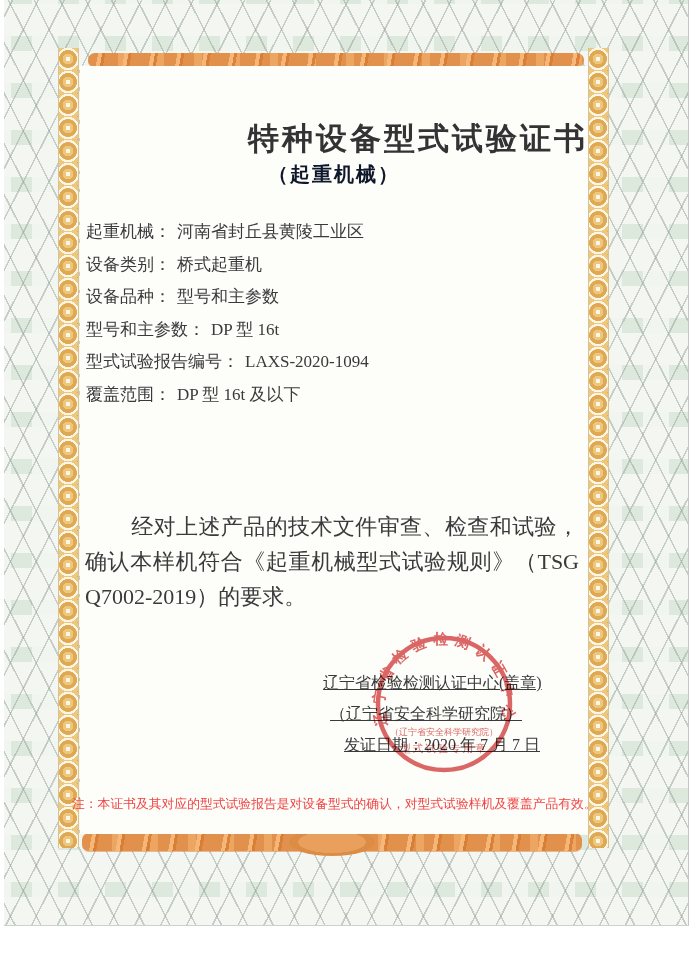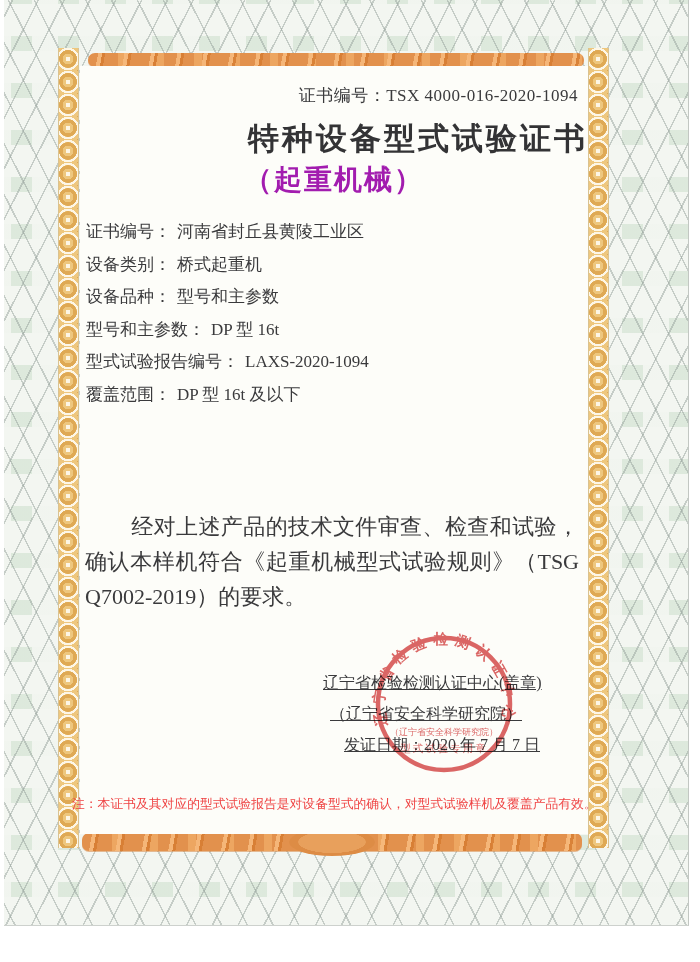--- a/index.html
+++ b/index.html
@@ -56,21 +56,21 @@
   .cert-no{
     position:absolute;top:18px;right:10px;font-size:17px;letter-spacing:.5px;white-space:nowrap;
   }
   
   .title{
     position:absolute;top:52px;left:0;width:100%;text-align:right;
     font-size:31px;font-weight:bold;letter-spacing:3px;color:#333335;
   }
   .subtitle{
     position:absolute;top:95px;left:0;width:100%;text-align:center;
-    font-size:28px;font-weight:bold;letter-spacing:2px;color:#a21caf;
+    font-size:20px;font-weight:bold;letter-spacing:2px;color:#0f172a;
   }
   
   .fields{position:absolute;left:6px;top:150px;line-height:32.6px;font-size:17px;white-space:nowrap;}
   .field-row .f-value{margin-left:6px;}
   .field-row:nth-child(8) .f-value{margin-left:14px;}
   
   .statement{
     position:absolute;left:5px;top:443px;width:494px;margin:0;
     font-size:22px;line-height:35px;text-indent:2.1em;text-align:justify;
   }
@@ -95,29 +95,26 @@
 
 <div class="paper">
 
   <div class="band band-top"></div>
   <div class="band band-bottom"></div>
   <div class="pillar pillar-left"></div>
   <div class="pillar pillar-right"></div>
 
   <div class="content">
 
-    <div class="cert-no">
-      <span>证书编号：</span><span>TSX 4000-016-2020-1094</span>
-    </div>
 
     <div class="title">特种设备型式试验证书</div>
     <div class="subtitle">（起重机械）</div>
 
     <div class="fields">
-      <div class="field-row"><span class="f-label">证书编号：</span><span class="f-value">河南省封丘县黄陵工业区</span></div>
+      <div class="field-row"><span class="f-label">起重机械：</span><span class="f-value">河南省封丘县黄陵工业区</span></div>
       <div class="field-row"><span class="f-label">设备类别：</span><span class="f-value">桥式起重机</span></div>
       <div class="field-row"><span class="f-label">设备品种：</span><span class="f-value">型号和主参数</span></div>
       <div class="field-row"><span class="f-label">型号和主参数：</span><span class="f-value">DP 型 16t</span></div>
       <div class="field-row"><span class="f-label">型式试验报告编号：</span><span class="f-value">LAXS-2020-1094</span></div>
       <div class="field-row"><span class="f-label">覆盖范围：</span><span class="f-value">DP 型 16t 及以下</span></div>
     </div>
 
     <p class="statement">经对上述产品的技术文件审查、检查和试验，确认本样机符合《起重机械型式试验规则》（TSG Q7002-2019）的要求。</p>
 
     <div class="sig">

